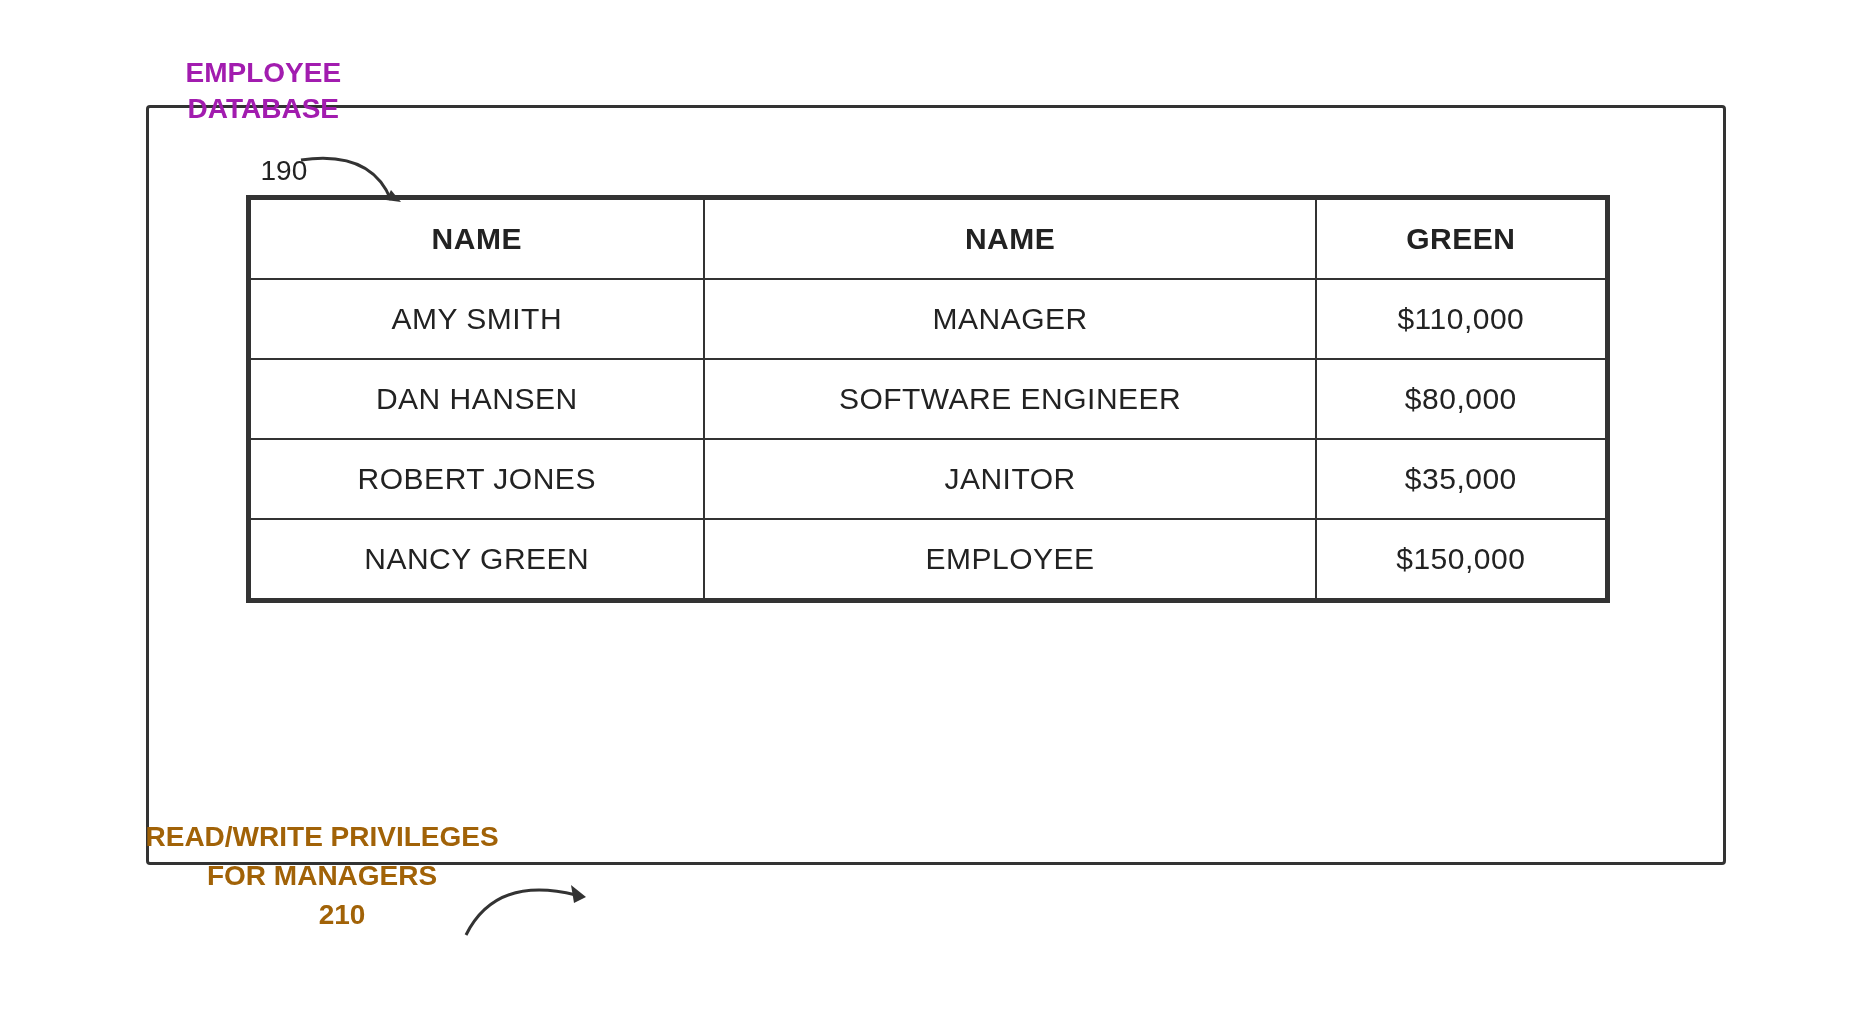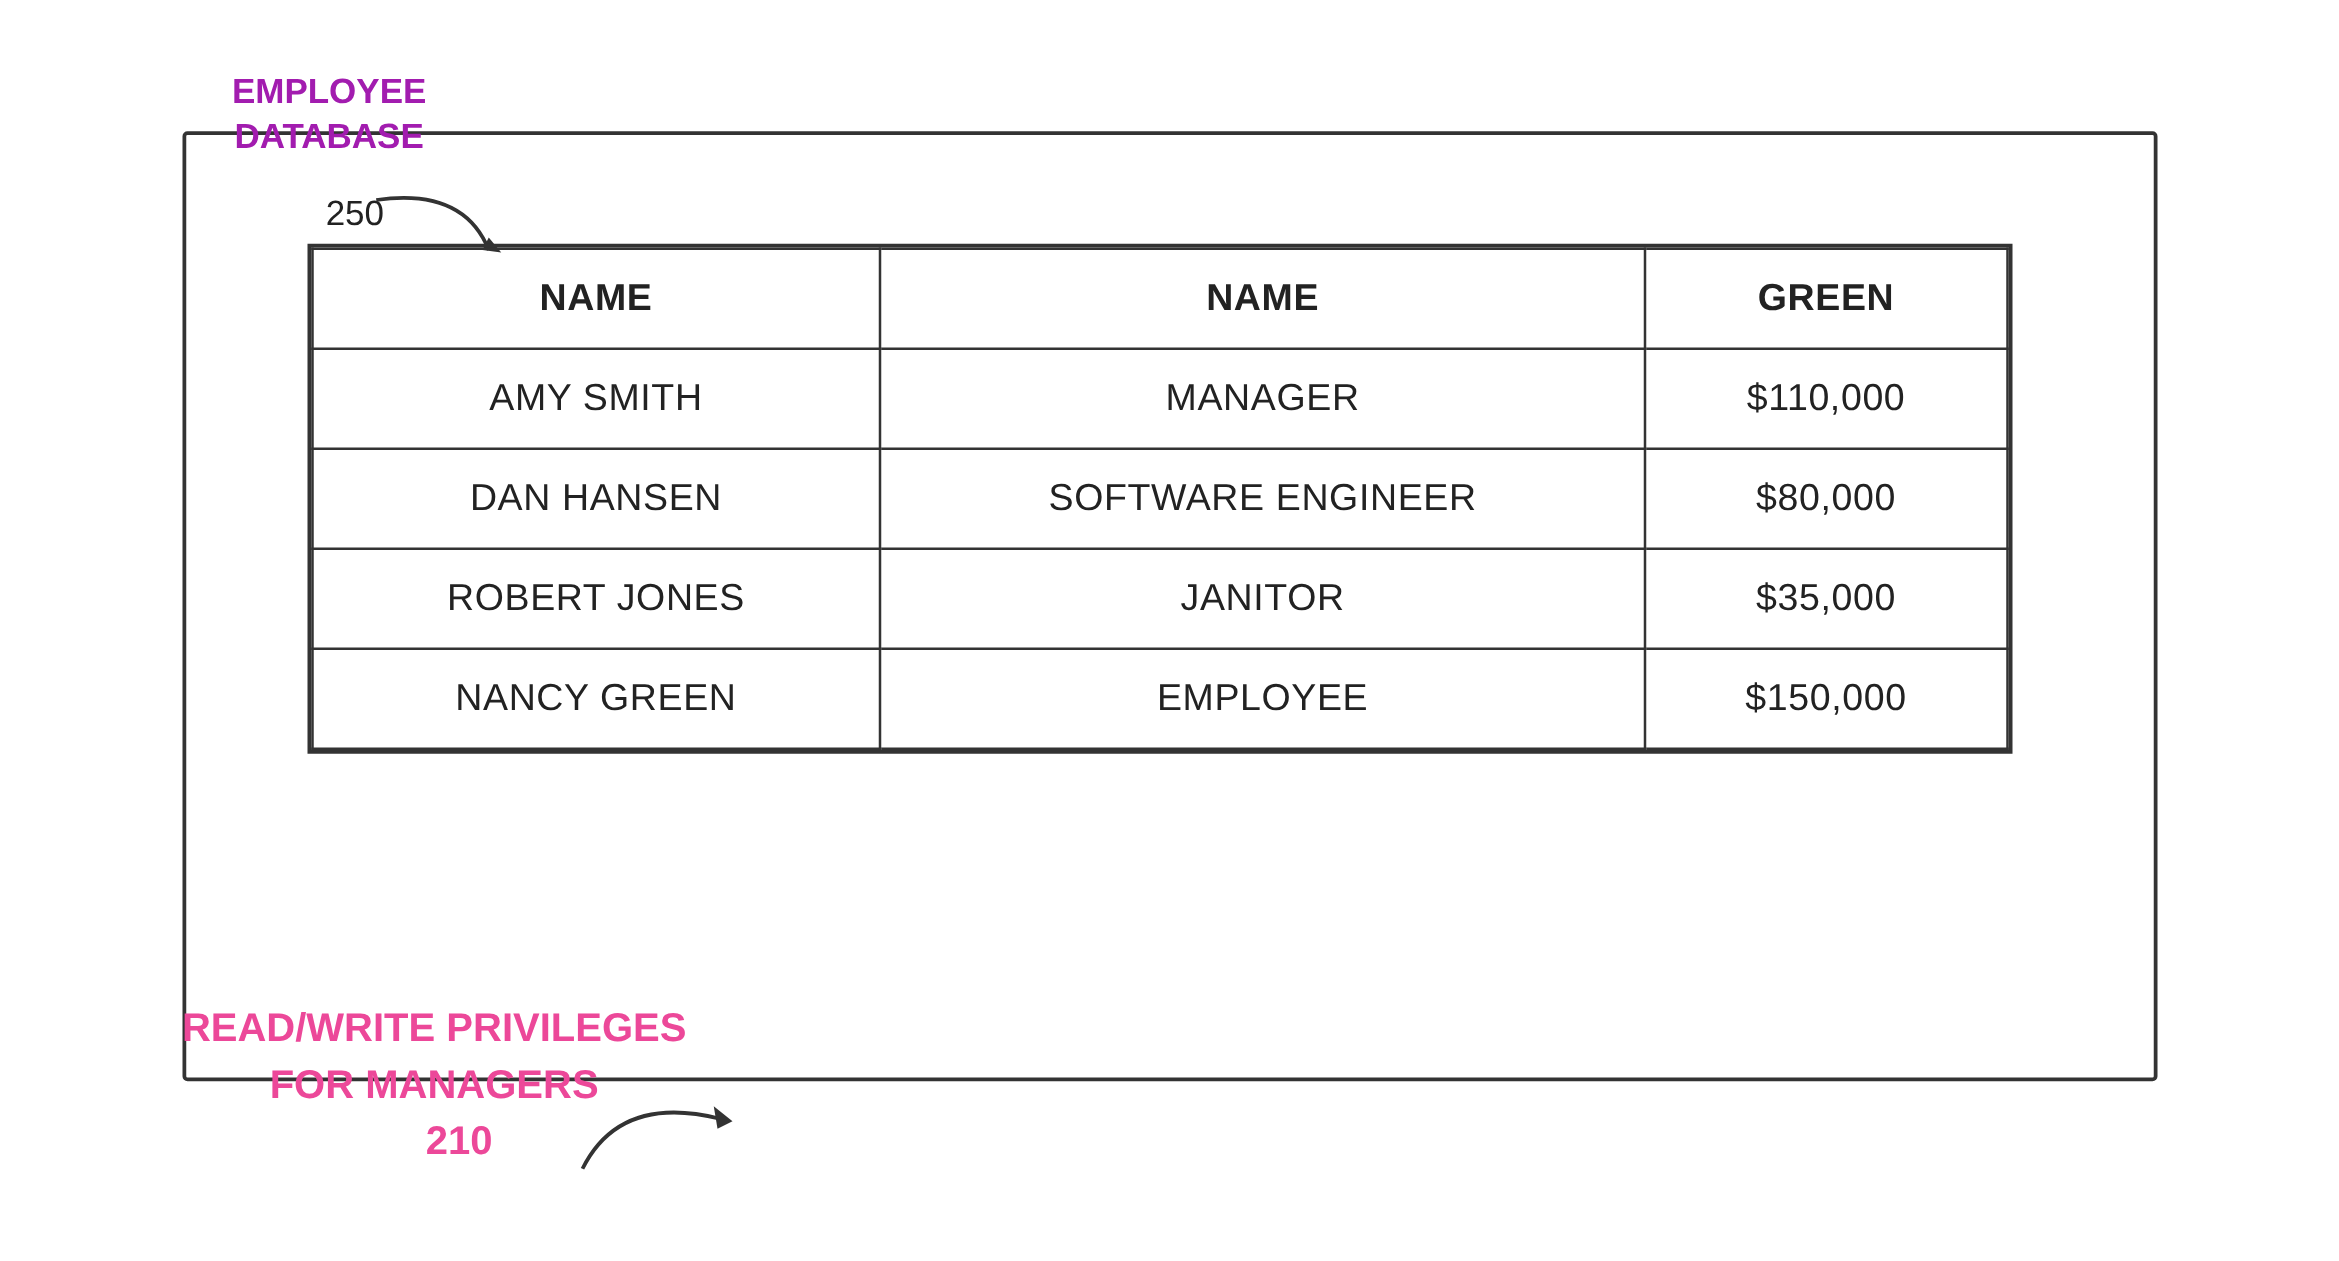--- a/index.html
+++ b/index.html
@@ -78,41 +78,41 @@
     }
 
     th {
       font-weight: bold;
     }
 
     .label-readwrite {
       position: absolute;
       bottom: 30px;
       left: 60px;
-      font-size: 32px;
+      font-size: 28px;
       font-weight: bold;
-      color: #ec4899;
+      color: #a16207;
       line-height: 1.4;
       text-align: center;
     }
   </style>
 </head>
 <body>
 
 <div class="diagram-container">
 
   <div class="outer-box"></div>
 
   <div class="label-employee-db">
     <span>EMPLOYEE</span><br>
     <span>DATABASE</span>
   </div>
 
   <div class="label-170">
-    <span>250</span>
+    <span>190</span>
     
     <svg style="position:absolute; left:30px; top:-5px;" width="120" height="60" viewBox="0 0 120 60">
       <path d="M 10 10 Q 80 0 100 50" stroke="#333" stroke-width="3" fill="none"></path>
       <polygon points="95,50 110,52 100,40" fill="#333"></polygon>
     </svg>
   </div>
 
   <div class="table-wrapper">
     <table>
       <thead>

